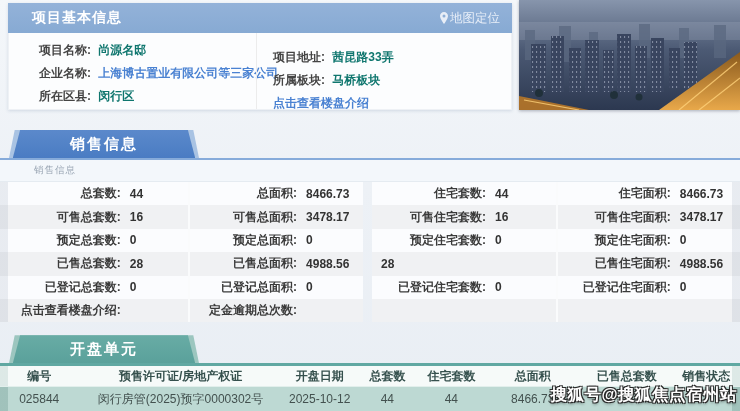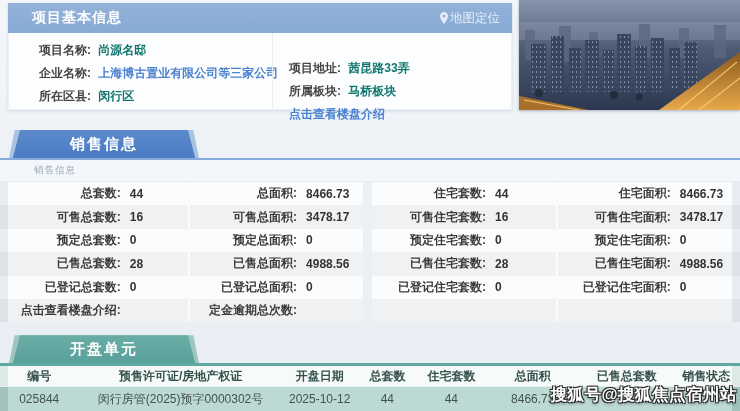--- a/index.html
+++ b/index.html
@@ -17,21 +17,21 @@
     display:flex; align-items:center; justify-content:space-between;
     padding:0 12px 0 24px;
   }
   .panel-title { color:#fff; font-size:14px; font-weight:bold; letter-spacing:1px; }
   .map-link { display:flex; align-items:center; gap:1px; color:#e6edf7; font-size:12.5px; cursor:pointer; }
   .panel-body {
     height:77px; background:#fcfdfe; display:flex;
     border:1px solid #eef1f5; border-top:none;
   }
   .col-left { width:247px; padding:6px 0 0 30px; }
-  .col-right { flex:1; border-left:1px solid #ececec; padding:24px 0 0 16px;margin-left:16px; }
+  .col-right { flex:1; border-left:1px solid #ececec; padding:13px 0 0 16px; }
   .field { line-height:23px; font-size:12px; white-space:nowrap; }
   .f-label { color:#444; font-weight:600; }
   .f-value { color:#0f766e; font-weight:600; margin-left:4px; }
   .f-value.link { color:#4a82d2; cursor:pointer; }
   .photo { position:absolute; top:0; right:0; width:221px; height:110px; display:block; box-shadow:0 1px 3px rgba(60,70,90,.4); }
   
   .tab { position:relative; width:190px; height:28px; margin-left:9px; }
   .tab-back { position:absolute; inset:0; clip-path:polygon(3% 0,97% 0,100% 100%,0 100%); }
   .tab-front { position:absolute; left:2%; right:2%; top:0; bottom:0; clip-path:polygon(4% 0,96% 0,100% 100%,0 100%); }
   .tab-label { position:absolute; inset:0; display:flex; align-items:center; justify-content:center;
@@ -278,21 +278,20 @@
           <span class="s-label">已售总套数:</span>
           <span class="s-value">28</span>
         </div>
       <div class="scell">
           <span class="s-label">已售总面积:</span>
           <span class="s-value">4988.56</span>
         </div>
     </div>
     <div class="half right">
       <div class="scell">
-          <span class="s-label">已售住宅套数:</span>
           <span class="s-value">28</span>
         </div>
       <div class="scell">
           <span class="s-label">已售住宅面积:</span>
           <span class="s-value">4988.56</span>
         </div>
     </div>
   </div>
 
   <div class="srow odd">

